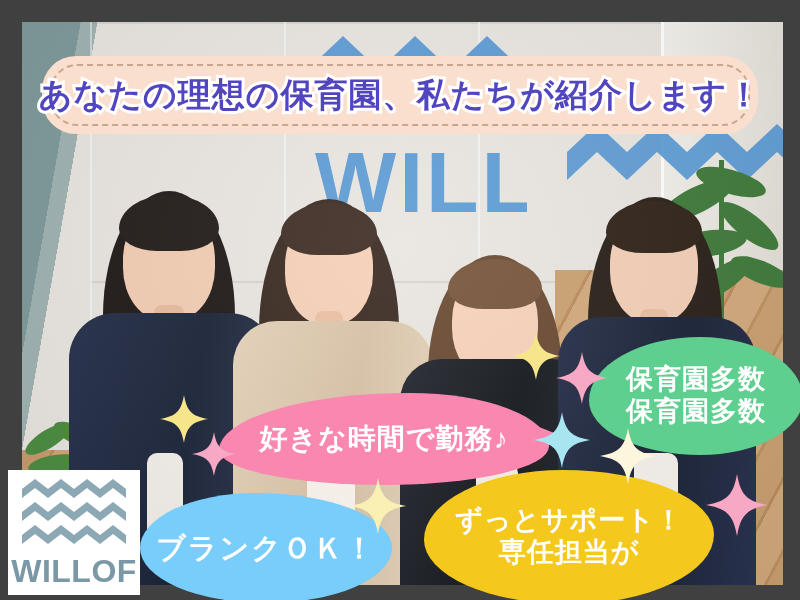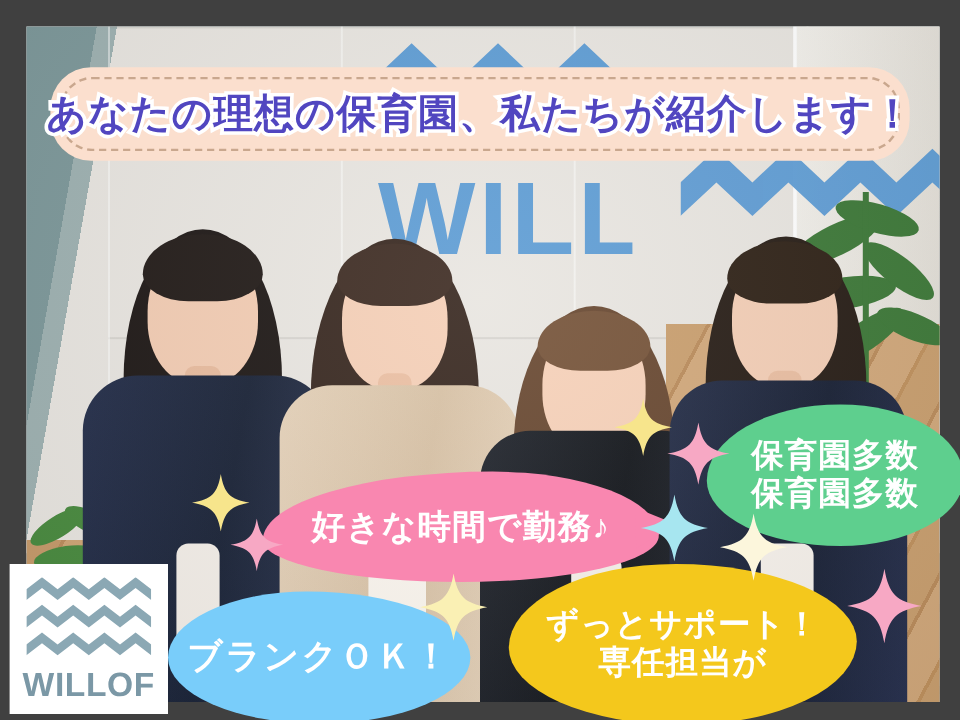--- a/index.html
+++ b/index.html
@@ -205,21 +205,21 @@
 
   
   .logo-block {
     position:absolute; left:8px; top:470px; width:132px; height:125px;
     background:#ffffff; z-index:40;
     display:flex; flex-direction:column; align-items:center; justify-content:center;
   }
   .logo-mark { width:104px; height:72px; }
   .logo-mark svg { display:block; width:100%; height:100%; }
   .logo-word {
-    font-size:28px; font-weight:bold; color:#7B98A6;
+    font-size:32px; font-weight:bold; color:#7B98A6;
     letter-spacing:0.5px; margin-top:4px; line-height:1;
   }
 </style>
 </head>
 <body>
 
 <div id="stage">
 
   <div class="photo">
     <div class="wall"></div>

